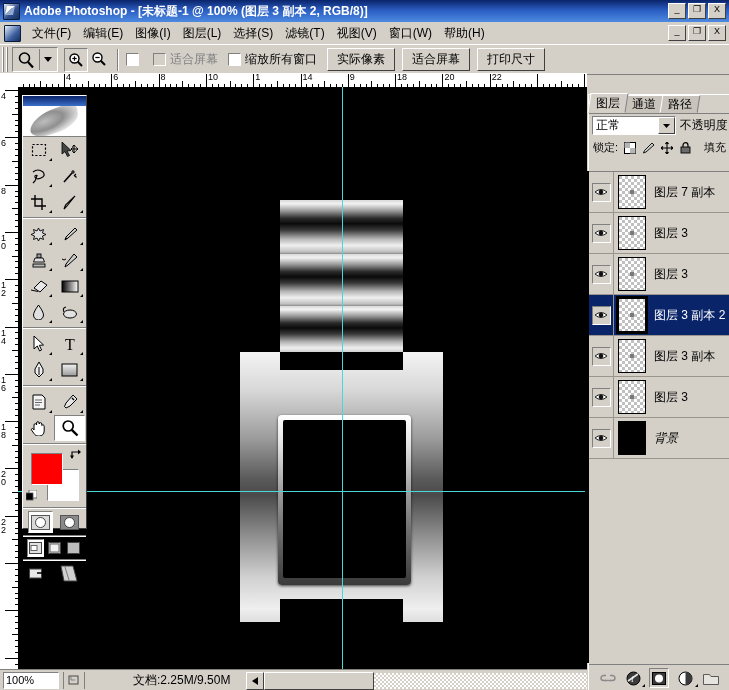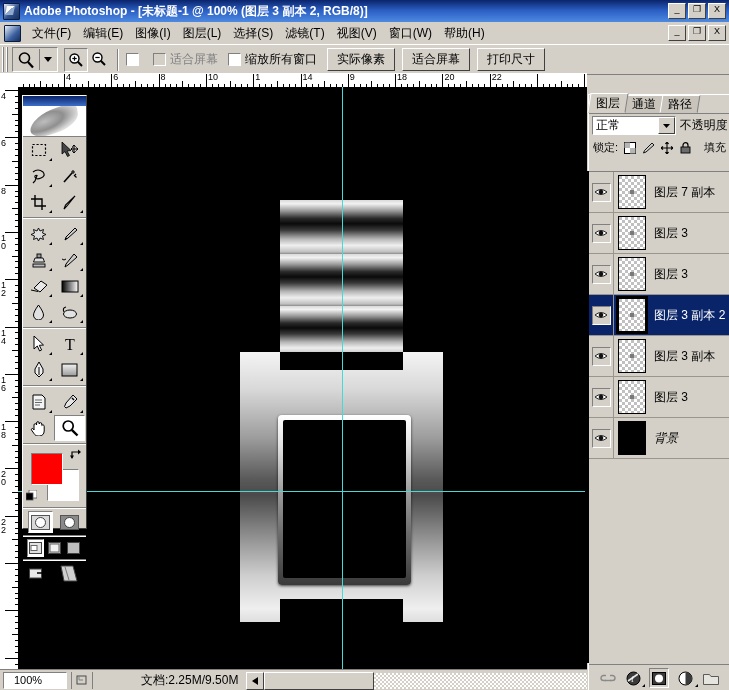--- a/index.html
+++ b/index.html
@@ -128,21 +128,21 @@
     background:linear-gradient(to bottom,#ffffff 0%,#e2e2e2 18%,#9d9d9d 45%,#6b6b6b 70%,#3a3a3a 100%);
     border-radius:4px;
     box-shadow:0 1px 3px rgba(0,0,0,.7);}
   .screen-inner{position:absolute;background:#000;border-radius:2px;}
 
   
   .docstatus{position:absolute;left:0;bottom:0;width:587px;height:20px;background:#d4d0c8;
     border-top:1px solid #808080;display:flex;align-items:center;}
   .zoomfield{width:52px;height:15px;background:#fff;margin-left:3px;
     border:1px solid;border-color:#808080 #fff #fff #808080;font-size:11px;
-    padding-left:10px;line-height:15px;color:#000;}
+    padding-left:2px;line-height:15px;color:#000;}
   .sizegrip{width:20px;height:17px;display:flex;align-items:center;justify-content:center;
     border-left:1px solid #808080;border-right:1px solid #808080;margin-left:4px;}
   .docinfo{flex:none;margin-left:48px;font-size:12px;color:#000;white-space:nowrap;}
   .playbtn{margin-left:36px;width:0;height:0;border-left:9px solid #000;
     border-top:6px solid transparent;border-bottom:6px solid transparent;}
   .hscroll{position:absolute;right:0;bottom:0;height:18px;left:246px;display:flex;align-items:center;}
   .sbtn{width:16px;height:16px;background:#d4d0c8;
     border:1px solid;border-color:#fff #404040 #404040 #fff;
     display:flex;align-items:center;justify-content:center;flex:none;}
   .strack{flex:1;height:16px;background:

